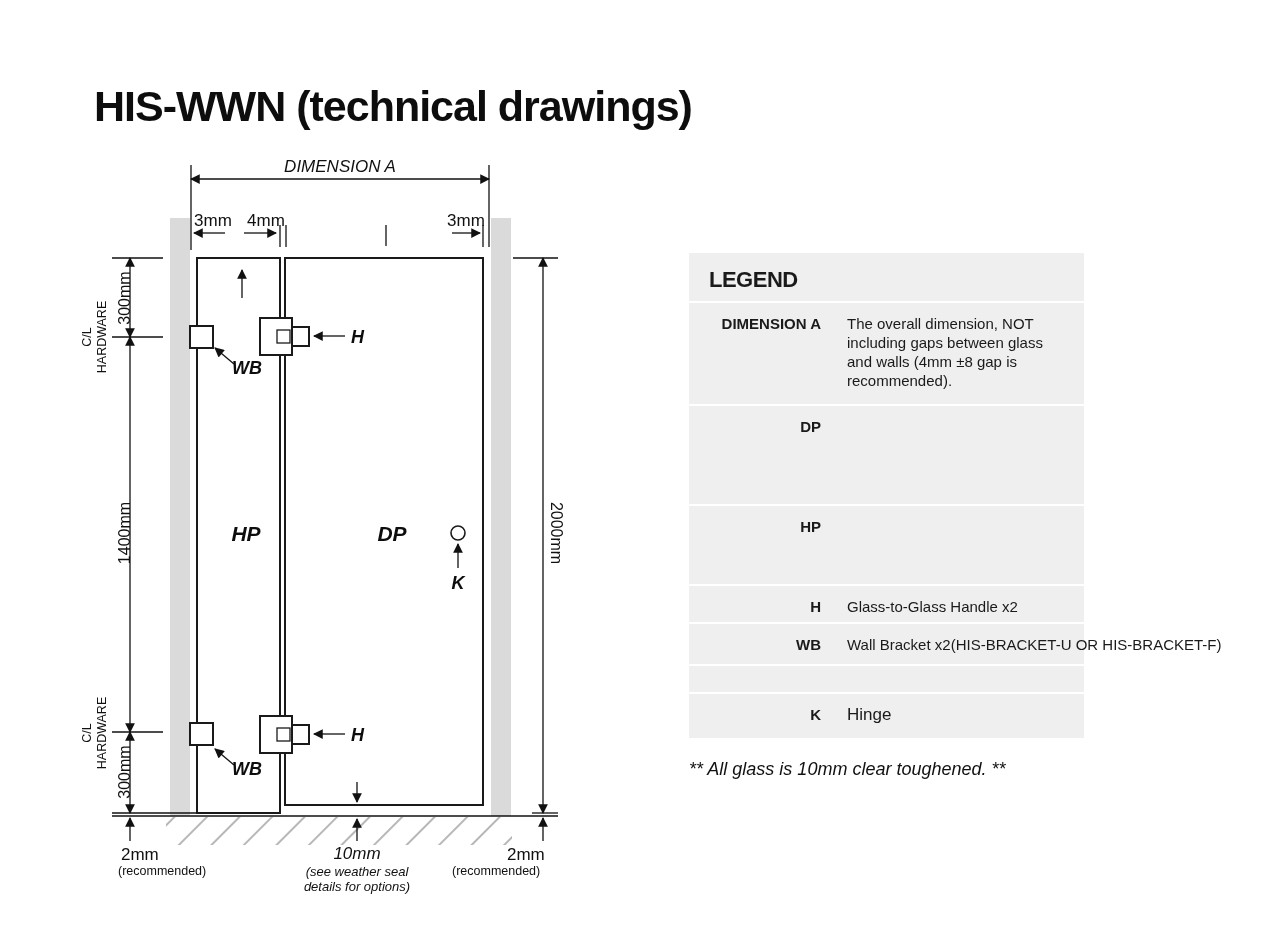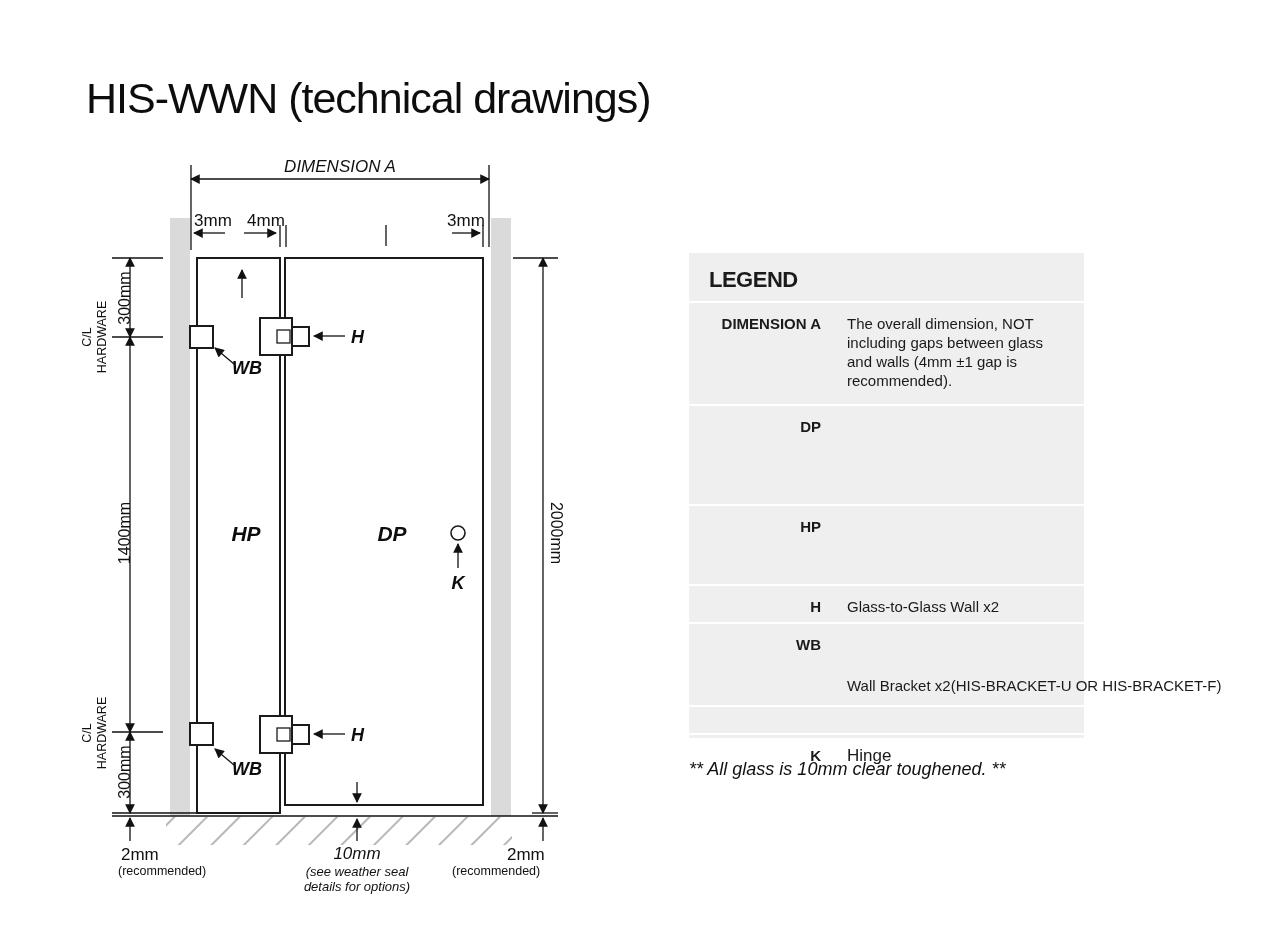--- a/index.html
+++ b/index.html
@@ -1,18 +1,18 @@
 <!DOCTYPE html>
 <html><head>
 <meta charset="utf-8">
 <style>
   html,body{margin:0;padding:0;background:#ffffff;}
   #stage{position:relative;width:1285px;height:944px;background:#ffffff;overflow:hidden;
          font-family:"Liberation Sans",sans-serif;color:#1a1a1a;}
-  #page-title{position:absolute;left:78px;top:66px;margin:8px;font-size:43px;font-weight:normal;
+  #page-title{position:absolute;left:78px;top:66px;margin:16px;font-size:43px;font-weight:bold;
               letter-spacing:-1px;color:#0d0d0d;}
   #drawing-svg{position:absolute;left:0;top:0;}
 
   
   .dim-txt{font-size:17px;fill:#111;}
   .dim-txt-sm{font-size:12.5px;fill:#111;}
   .dim-it{font-size:17px;font-style:italic;fill:#111;}
   .dim-it-sm{font-size:13px;font-style:italic;fill:#111;}
   .rot-txt{font-size:16px;fill:#111;}
   .cl-txt{font-size:12.5px;fill:#111;}
@@ -21,21 +21,21 @@
   .ln{stroke:#111;stroke-width:1.3;fill:none;}
   .outline{stroke:#1a1a1a;stroke-width:2;fill:#ffffff;}
 
   
   #legend{position:absolute;left:689px;top:253px;width:395px;height:485px;background:#efefef;}
   #legend .heading{font-size:22px;font-weight:bold;padding:14px 0 8px 20px;letter-spacing:-0.5px;}
   .lrow{display:flex;border-top:2px solid #ffffff;padding:11px 0 10px 0;box-sizing:border-box;}
   .lrow .term{width:132px;min-width:132px;text-align:right;font-weight:bold;font-size:15px;
               line-height:19px;}
   .lrow .desc{margin-left:26px;font-size:15px;line-height:19px;white-space:pre-line;}
-  .lrow .desc.nowrap{white-space:nowrap;margin-top:41px;}
+  .lrow .desc.nowrap{white-space:nowrap;}
   #row-dim-a{min-height:103px;}
   #row-dp{min-height:100px;}
   #row-hp{min-height:80px;}
   #row-h{min-height:32px;padding-bottom:6px;}
   #row-wb{min-height:39px;}
   #row-spacer{min-height:28px;}
   #row-k{min-height:57px;}
   #row-k .desc{font-size:17px;}
   #legend-footnote{position:absolute;left:689px;top:759px;width:395px;text-align:left;
                    font-style:italic;font-size:18px;color:#111;}
@@ -175,32 +175,32 @@
       <text class="lbl-bi" x="458" y="589" text-anchor="middle">K</text>
     </g>
   </svg>
 
   <div id="legend">
     <div class="heading">LEGEND</div>
     <div class="lrow" id="row-dim-a">
       <div class="term">DIMENSION A</div>
       <div class="desc">The overall dimension, NOT
 including gaps between glass
-and walls (4mm ±1 gap is
+and walls (4mm ±8 gap is
 recommended).</div>
     </div>
     <div class="lrow" id="row-dp">
       <div class="term">DP</div>
     </div>
     <div class="lrow" id="row-hp">
       <div class="term">HP</div>
     </div>
     <div class="lrow" id="row-h">
       <div class="term">H</div>
-      <div class="desc">Glass-to-Glass Wall x2</div>
+      <div class="desc">Glass-to-Glass Handle x2</div>
     </div>
     <div class="lrow" id="row-wb">
       <div class="term">WB</div>
       <div class="desc nowrap">Wall Bracket x2(HIS-BRACKET-U OR HIS-BRACKET-F)</div>
     </div>
     <div class="lrow" id="row-spacer">
       <div class="term"></div>
       <div class="desc"></div>
     </div>
     <div class="lrow" id="row-k">

